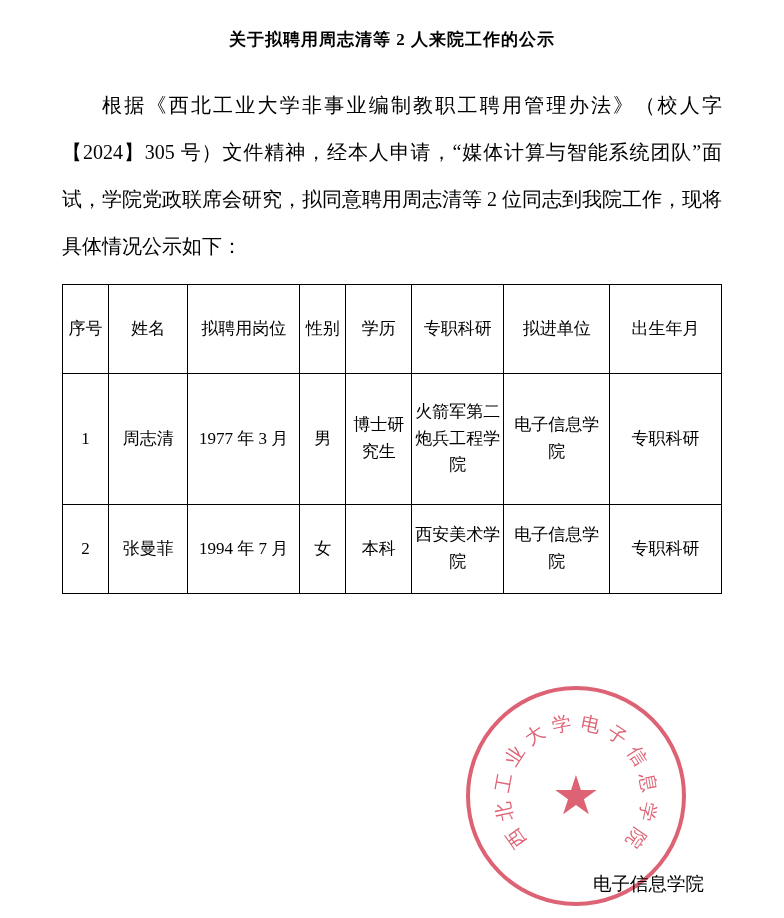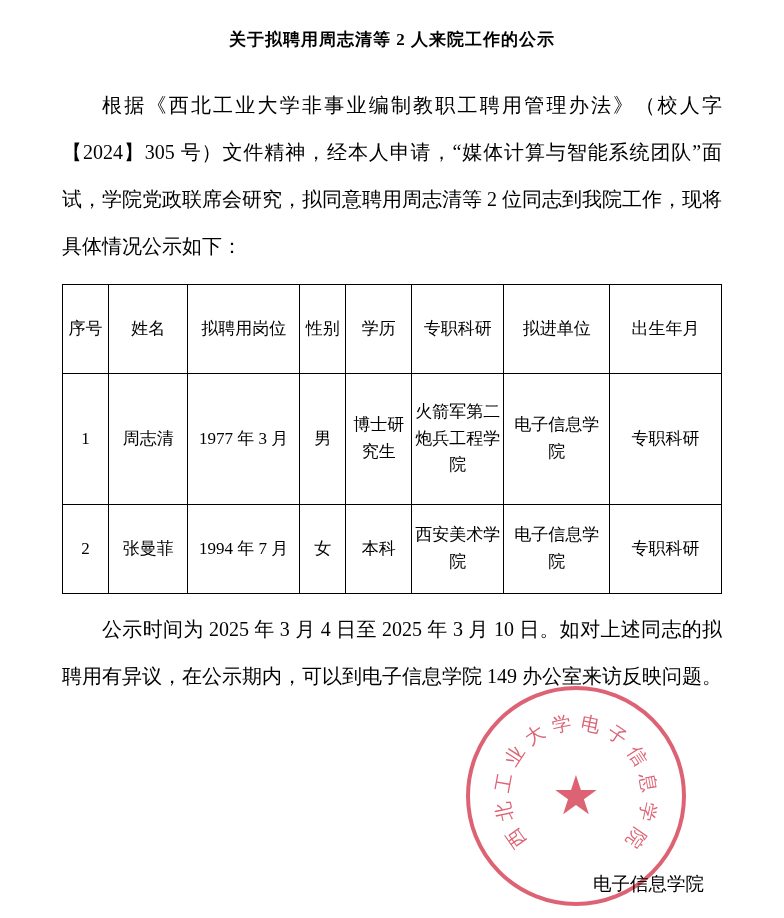--- a/index.html
+++ b/index.html
@@ -185,21 +185,20 @@
         <td>1994 年 7 月</td>
         <td>女</td>
         <td>本科</td>
         <td>西安美术学院</td>
         <td>电子信息学院</td>
         <td>专职科研</td>
       </tr>
     </tbody>
   </table>
 
-  <p class="body-para para-2">公示时间为 2025 年 3 月 4 日至 2025 年 3 月 10 日。如对上述同志的拟聘用有异议，在公示期内，可以到电子信息学院 149 办公室来访反映问题。</p>
 
   <div class="seal">
     <div class="seal-inner">
       <div class="seal-text" id="seal-ring-text">
           <span style="transform: translate(-50%, -86px) rotate(-125deg); transform-origin: 50% 86px;">西</span>
           <span style="transform: translate(-50%, -86px) rotate(-102.273deg); transform-origin: 50% 86px;">北</span>
           <span style="transform: translate(-50%, -86px) rotate(-79.5455deg); transform-origin: 50% 86px;">工</span>
           <span style="transform: translate(-50%, -86px) rotate(-56.8182deg); transform-origin: 50% 86px;">业</span>
           <span style="transform: translate(-50%, -86px) rotate(-34.0909deg); transform-origin: 50% 86px;">大</span>
           <span style="transform: translate(-50%, -86px) rotate(-11.3636deg); transform-origin: 50% 86px;">学</span>

